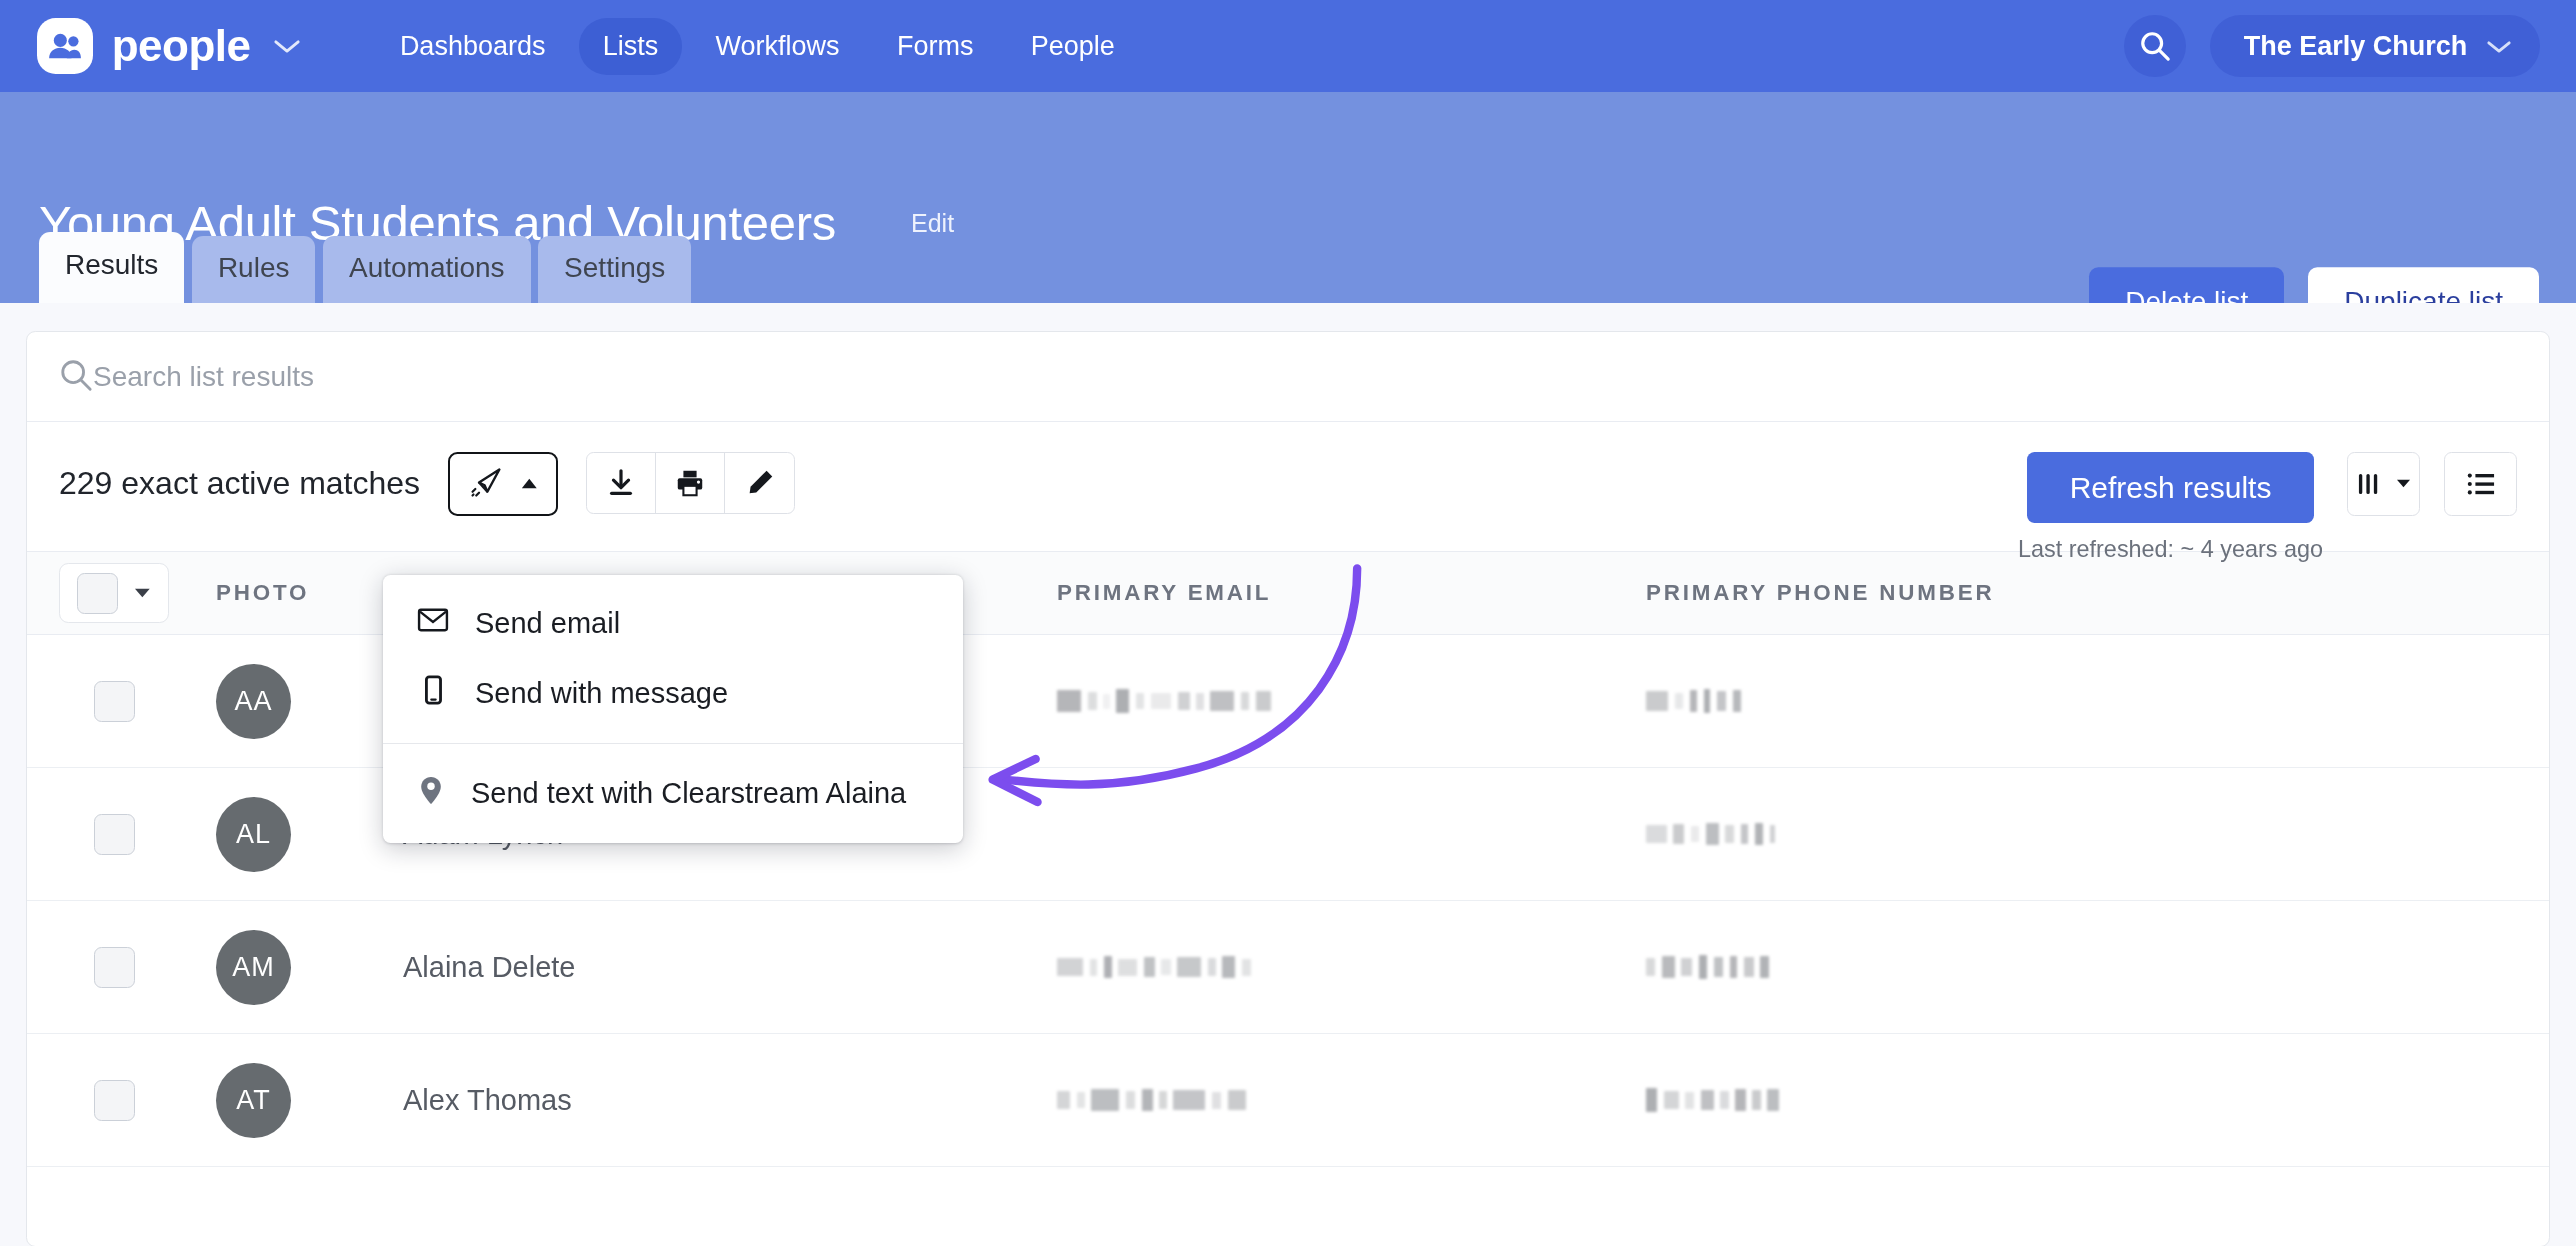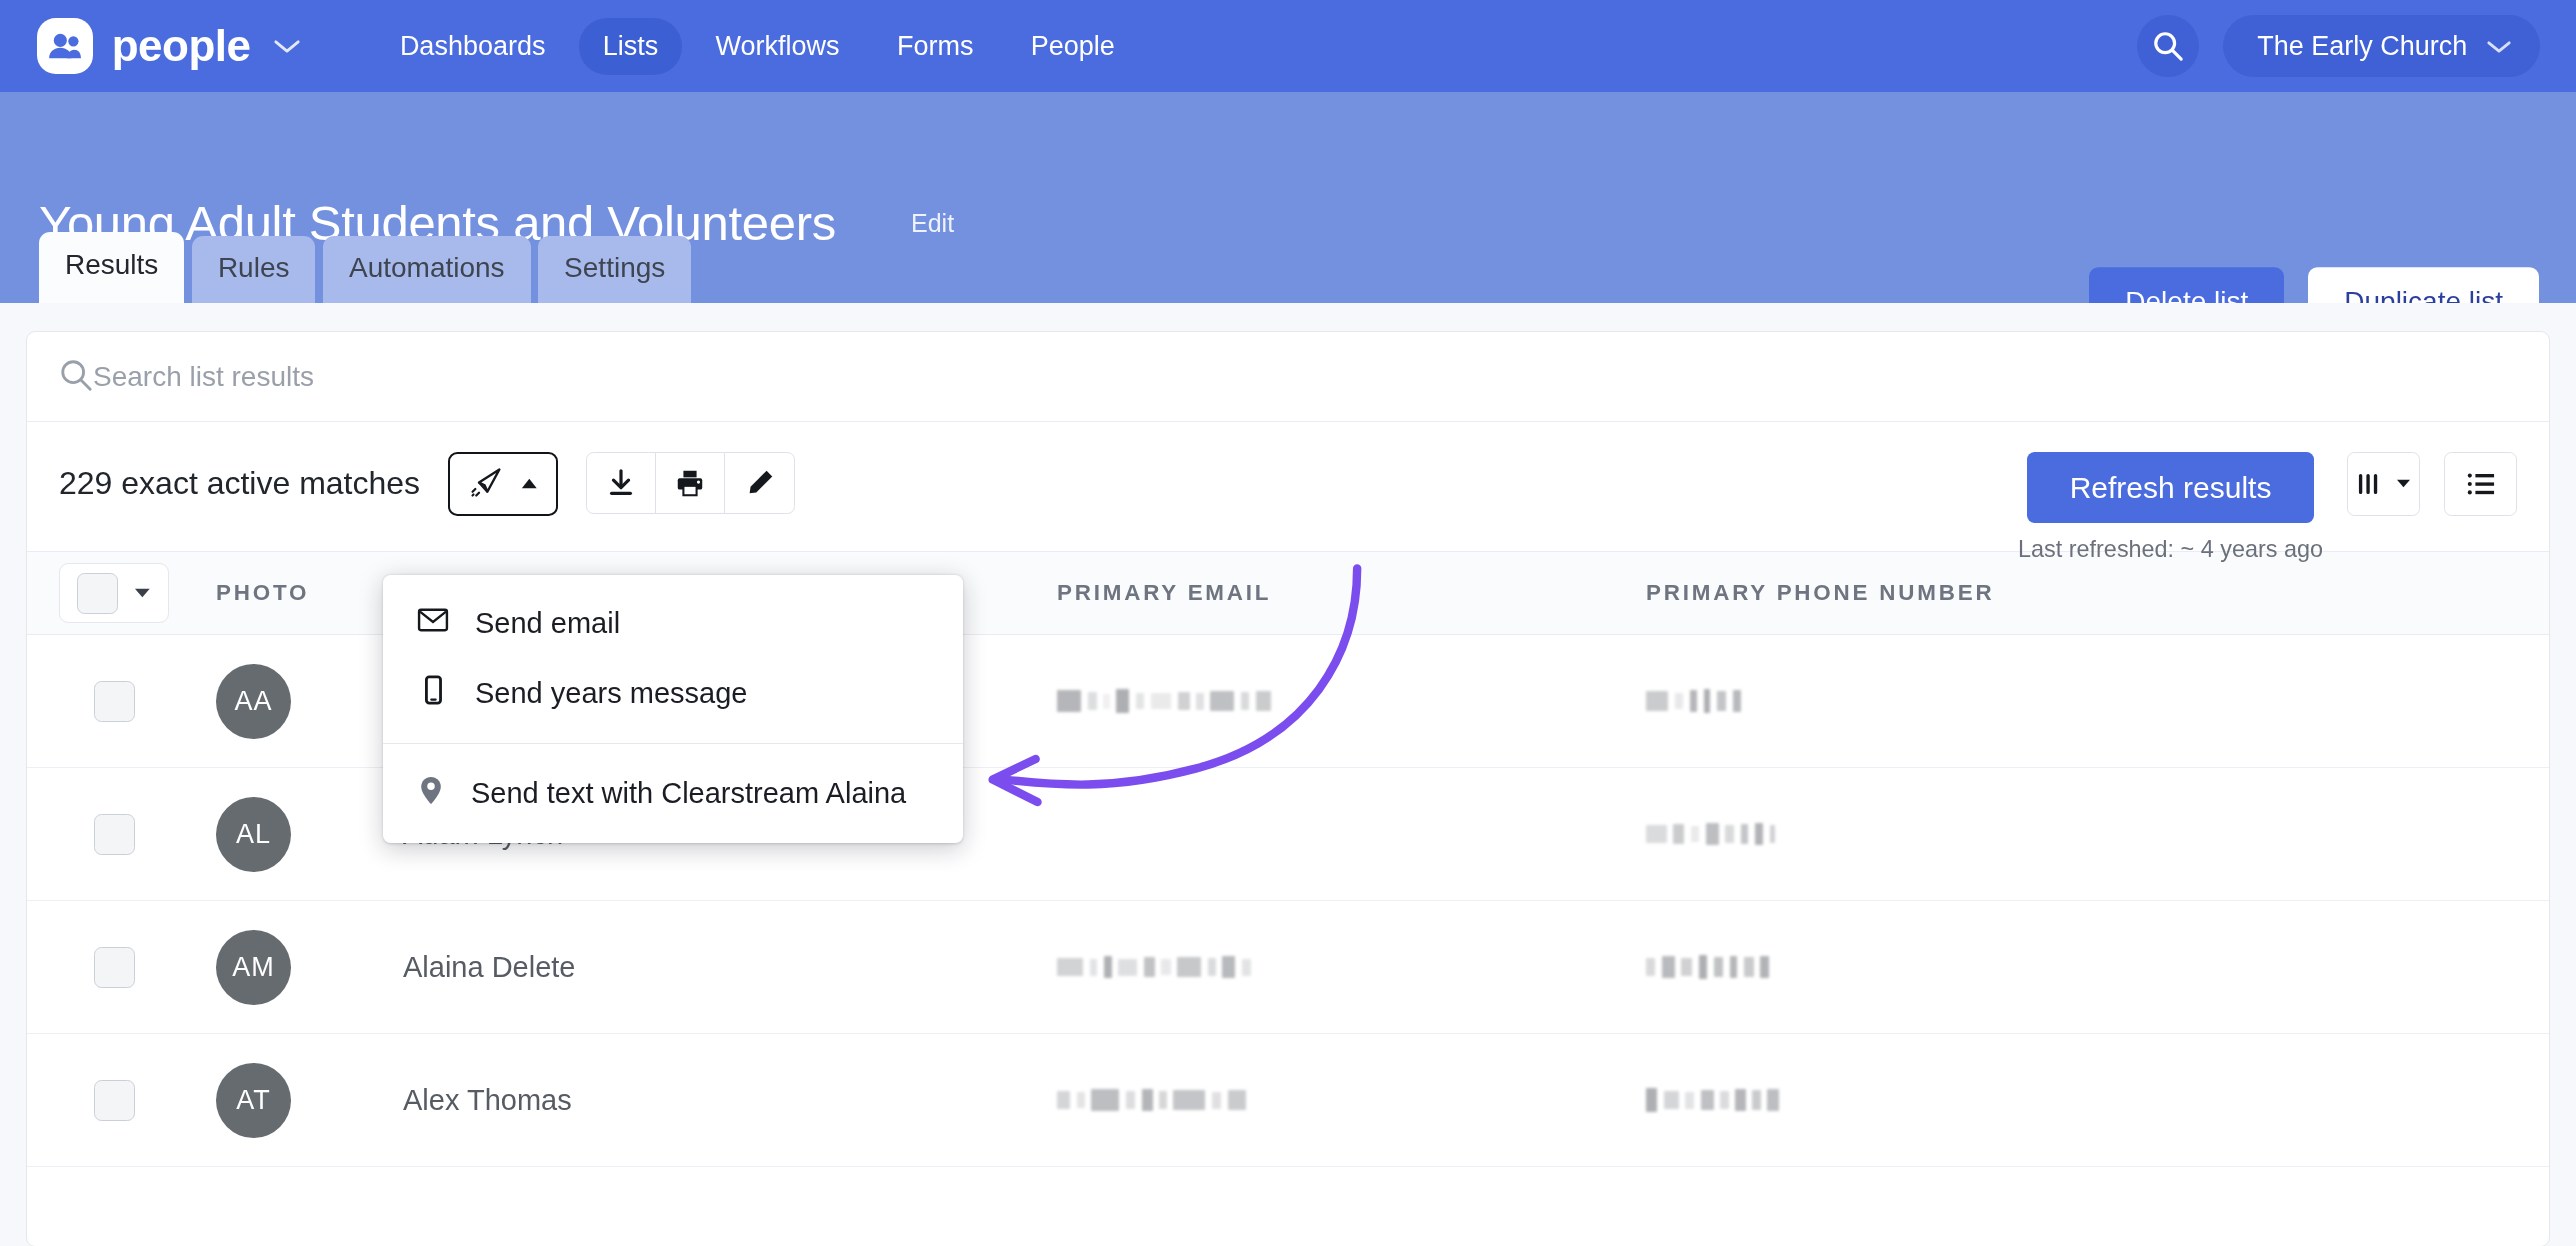--- a/index.html
+++ b/index.html
@@ -28,21 +28,21 @@
   }
   .brand-caret { margin-left: 22.4px; display:flex; }
   .nav-links { display: flex; align-items: center; margin-left: 75px; gap: 9.3px; }
   .nav-link {
     color: #ffffff; font-size: 27px; font-weight: 400;
     padding: 13px 24px; border-radius: 28px; white-space: nowrap;
   }
   .nav-link.active { background: #3D5FD4; font-weight: 500; }
   .nav-right {
     margin-left: auto; margin-right: 36px;
-    display: flex; align-items: center; gap: 24px;
+    display: flex; align-items: center; gap: 24px; font-weight: bold;
   }
   .search-circle {
     width: 62px; height: 62px; border-radius: 50%;
     background: #4060D6; display: flex; align-items: center; justify-content: center;
   }
   .org-pill {
     height: 62px; border-radius: 31px; background: #4060D6;
     display: flex; align-items: center; gap: 18.7px;
     padding: 0 28px 0 34px; color: #ffffff; font-size: 27px;
   }
@@ -509,21 +509,21 @@
     </span>
     <span>Send email</span>
   </div>
   <div class="menu-item">
     <span>
       <svg width="32" height="32" viewBox="0 0 34 34">
           <rect x="10" y="3" width="15" height="28" rx="3" fill="none" stroke="#15181D" stroke-width="3"></rect>
           <rect x="14" y="26" width="7" height="2.4" rx="1.2" fill="#15181D"></rect>
         </svg>
     </span>
-    <span>Send years message</span>
+    <span>Send with message</span>
   </div>
   <div class="menu-sep"></div>
   <div class="menu-item">
     <span>
       <svg width="28" height="32" viewBox="0 0 30 34">
           <path d="M15 3c-6 0-10.5 4.6-10.5 10.4C4.5 21 15 32 15 32s10.5-11 10.5-18.6C25.5 7.6 21 3 15 3z" fill="#6E7480"></path>
           <circle cx="15" cy="13" r="4" fill="#ffffff"></circle>
         </svg>
     </span>
     <span>Send text with Clearstream Alaina</span>

